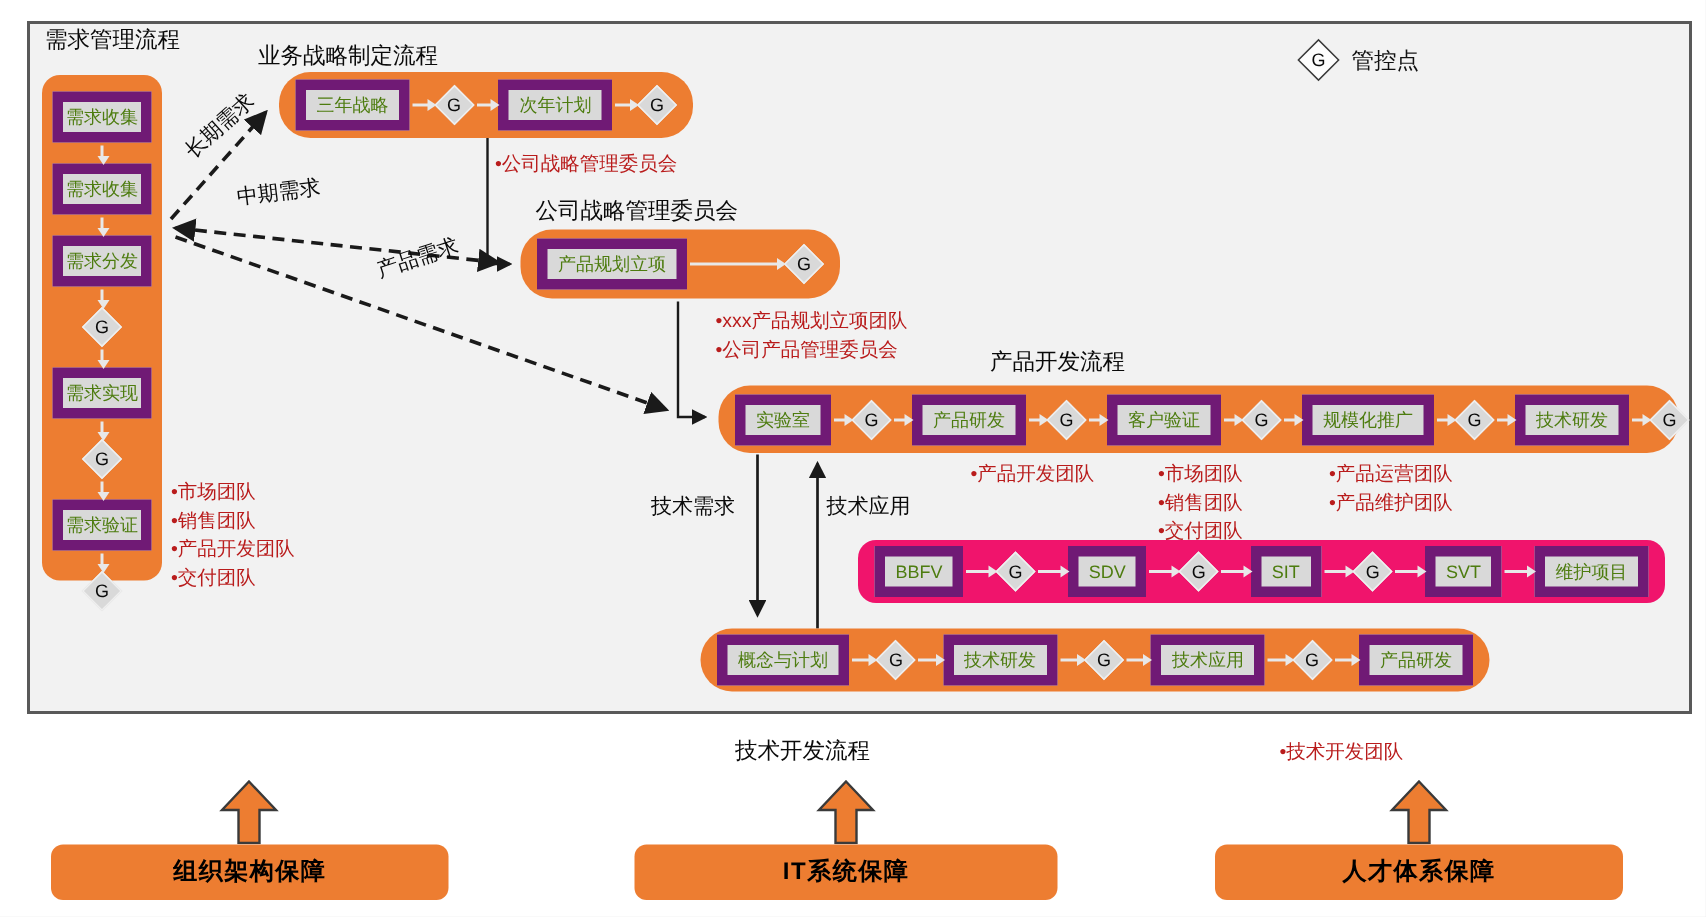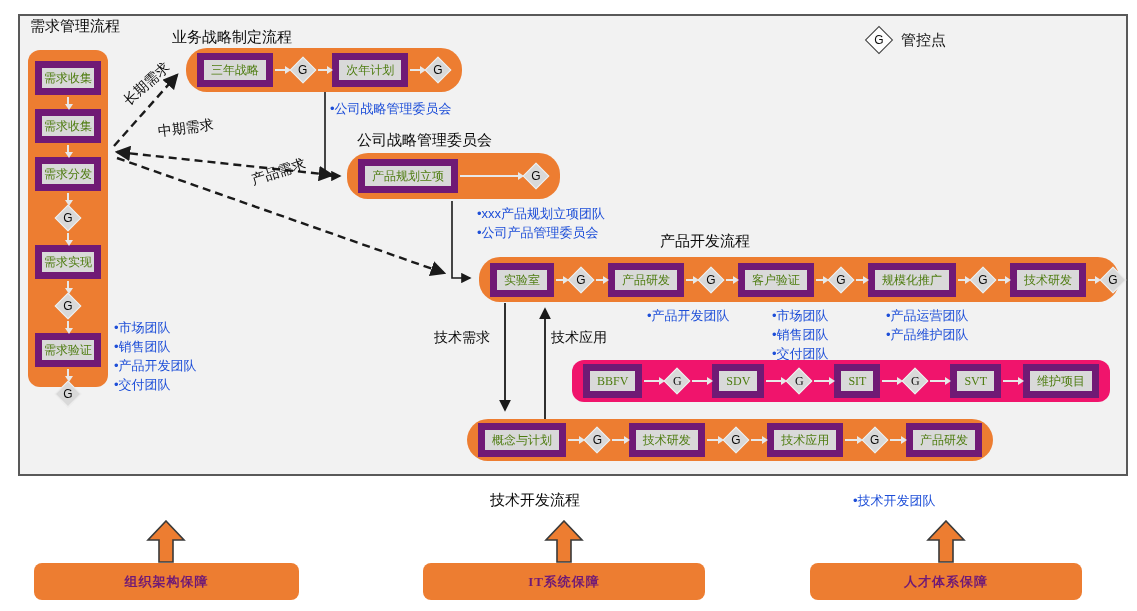--- a/index.html
+++ b/index.html
@@ -8,29 +8,29 @@
     font-family:"Liberation Sans","DejaVu Sans",sans-serif;color:#111;
   }
   .abs{position:absolute;}
   .frame{
     left:18px;top:14px;width:1110px;height:462px;box-sizing:border-box;
     border:2px solid var(--frameBorder);background:var(--frameBg);
   }
   svg.overlay{left:0;top:0;width:1137px;height:611px;pointer-events:none;z-index:2;}
   .z3{z-index:3;}
   .title{font-size:15px;white-space:nowrap;color:#0a0a0a;}
-  .note{font-size:13px;line-height:19px;white-space:nowrap;color:#1d4ed8;}
+  .note{font-size:13px;line-height:19px;white-space:nowrap;color:#b91c1c;}
   .edge-label{font-size:14px;white-space:nowrap;color:#0a0a0a;transform-origin:left center;}
 
   
   .frow{
     display:flex;align-items:center;justify-content:space-between;
     background:var(--orange);border-radius:21px;padding:0 11px;box-sizing:border-box;
   }
-  .frow.pink{background:var(--pink);border-radius:12px;font-family:Liberation Serif, serif;}
+  .frow.pink{background:var(--pink);border-radius:12px;}
   .fcol{
     display:flex;flex-direction:column;align-items:center;justify-content:space-between;
     background:var(--orange);border-radius:12px;padding:11px 0;box-sizing:border-box;
   }
   .f-box{
     background:var(--box);border:7px solid #701a75;font-size:12px;line-height:16px;
     padding:2px 7px;white-space:nowrap;color:#4d7c0f;text-align:left;flex:0 0 auto;
   }
   .fcol .f-box{width:66px;box-sizing:border-box;padding:2px 2px;}
   .f-dia{position:relative;width:26px;height:26px;flex:0 0 auto;}
@@ -54,23 +54,22 @@
     content:'';position:absolute;left:-4px;bottom:-5px;
     border-top:6px solid var(--arrowOnFill);border-left:4px solid transparent;border-right:4px solid transparent;
   }
   
   .legend{display:flex;align-items:center;gap:9px;}
   .legend .dia-sq{background:#fdfdfd;border:1.5px solid #3a3a3a;width:18px;height:18px;}
   .legend-label{font-size:15px;white-space:nowrap;}
   
   .support{
     position:absolute;top:563px;height:37px;background:var(--orange);border-radius:8px;
-    color:#701a75;font-weight:bold;font-size:13px;display:flex;align-items:center;justify-content:center;
+    color:#000000;font-weight:bold;font-size:16px;display:flex;align-items:center;justify-content:center;
     letter-spacing:1px;
-    font-family:Liberation Serif, serif;
   }
   .up-arrow{position:absolute;top:520px;width:40px;height:43px;}
 </style>
 </head>
 <body>
 
 <div class="abs frame"></div>
 
 <svg class="abs overlay" viewBox="0 0 1137 611">
   <defs>

